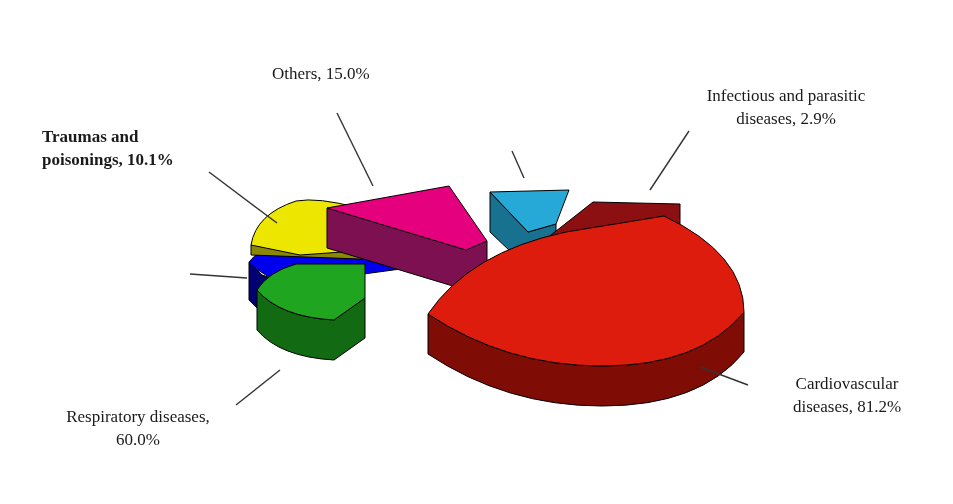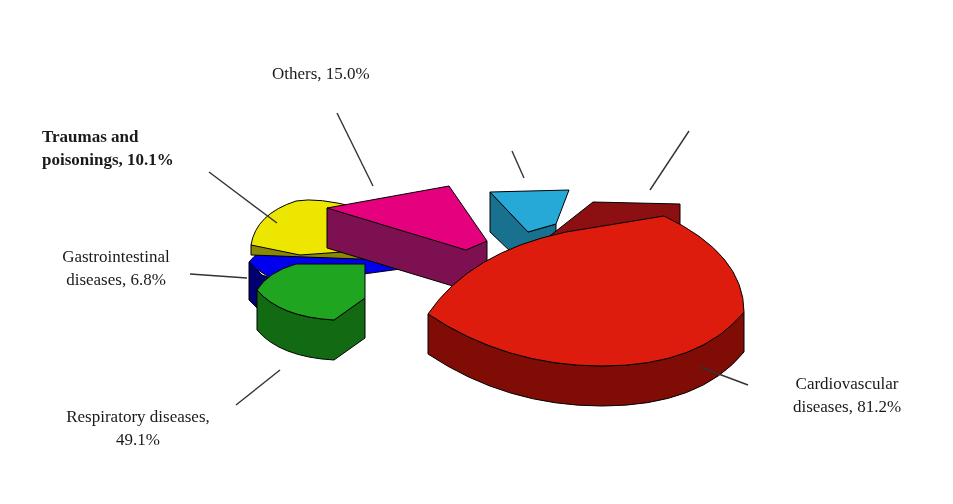--- a/index.html
+++ b/index.html
@@ -94,26 +94,26 @@
     <line x1="689" y1="131" x2="650" y2="190" stroke="#333333" stroke-width="1.4"></line>
     <line x1="209" y1="172" x2="277" y2="223" stroke="#333333" stroke-width="1.4"></line>
     <line x1="190" y1="274" x2="247" y2="278" stroke="#333333" stroke-width="1.4"></line>
     <line x1="236" y1="405" x2="280" y2="370" stroke="#333333" stroke-width="1.4"></line>
     <line x1="700" y1="367" x2="748" y2="385" stroke="#333333" stroke-width="1.4"></line>
   </svg>
 
   <div class="pie-label lbl-others">Others, 15.0%</div>
 
 
+  <div class="pie-label lbl-infectious">Infectious and parasitic
+diseases, 2.9%</div>
 
   <div class="pie-label lbl-traumas">Traumas and
 poisonings, 10.1%</div>
 
-  <div class="pie-label lbl-gastro">Gastrointestinal
-diseases, 6.8%</div>
 
   <div class="pie-label lbl-respiratory">Respiratory diseases,
-49.1%</div>
+60.0%</div>
 
   <div class="pie-label lbl-cardio">Cardiovascular
 diseases, 81.2%</div>
 
 </div>
 
 </body></html>

